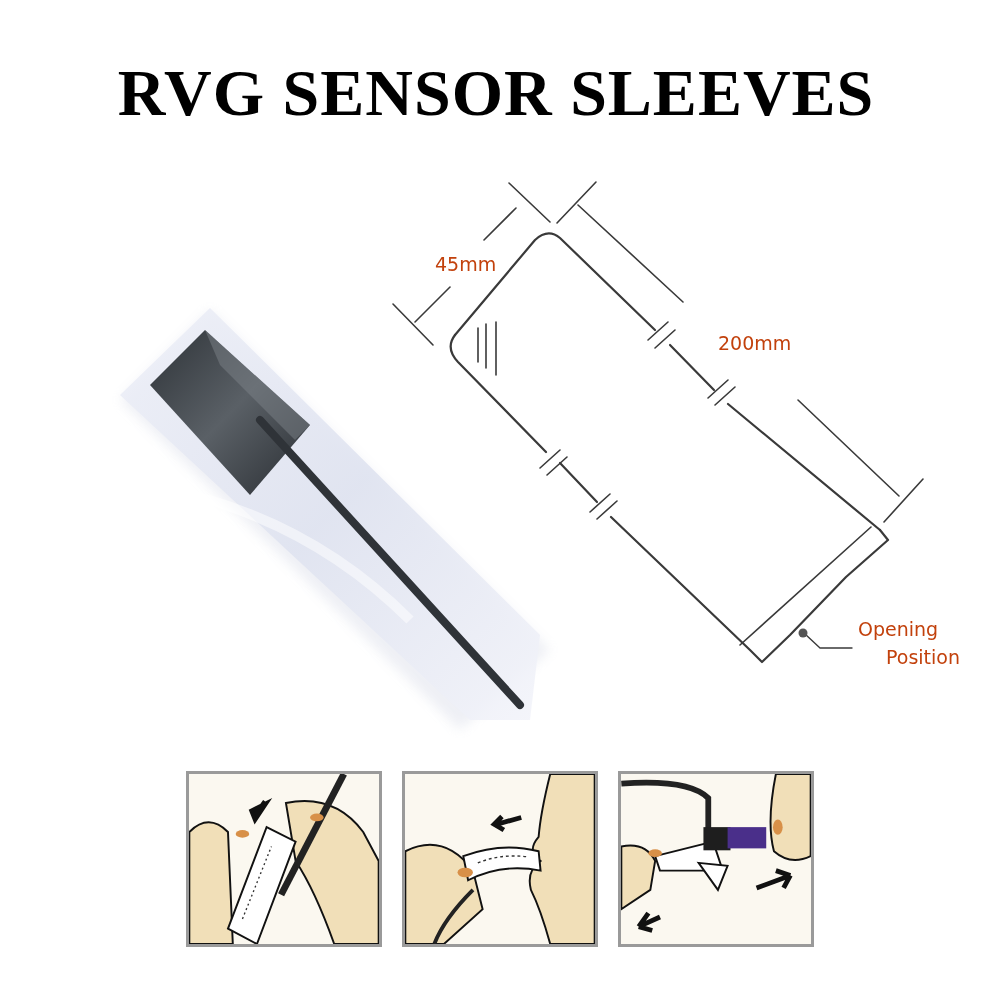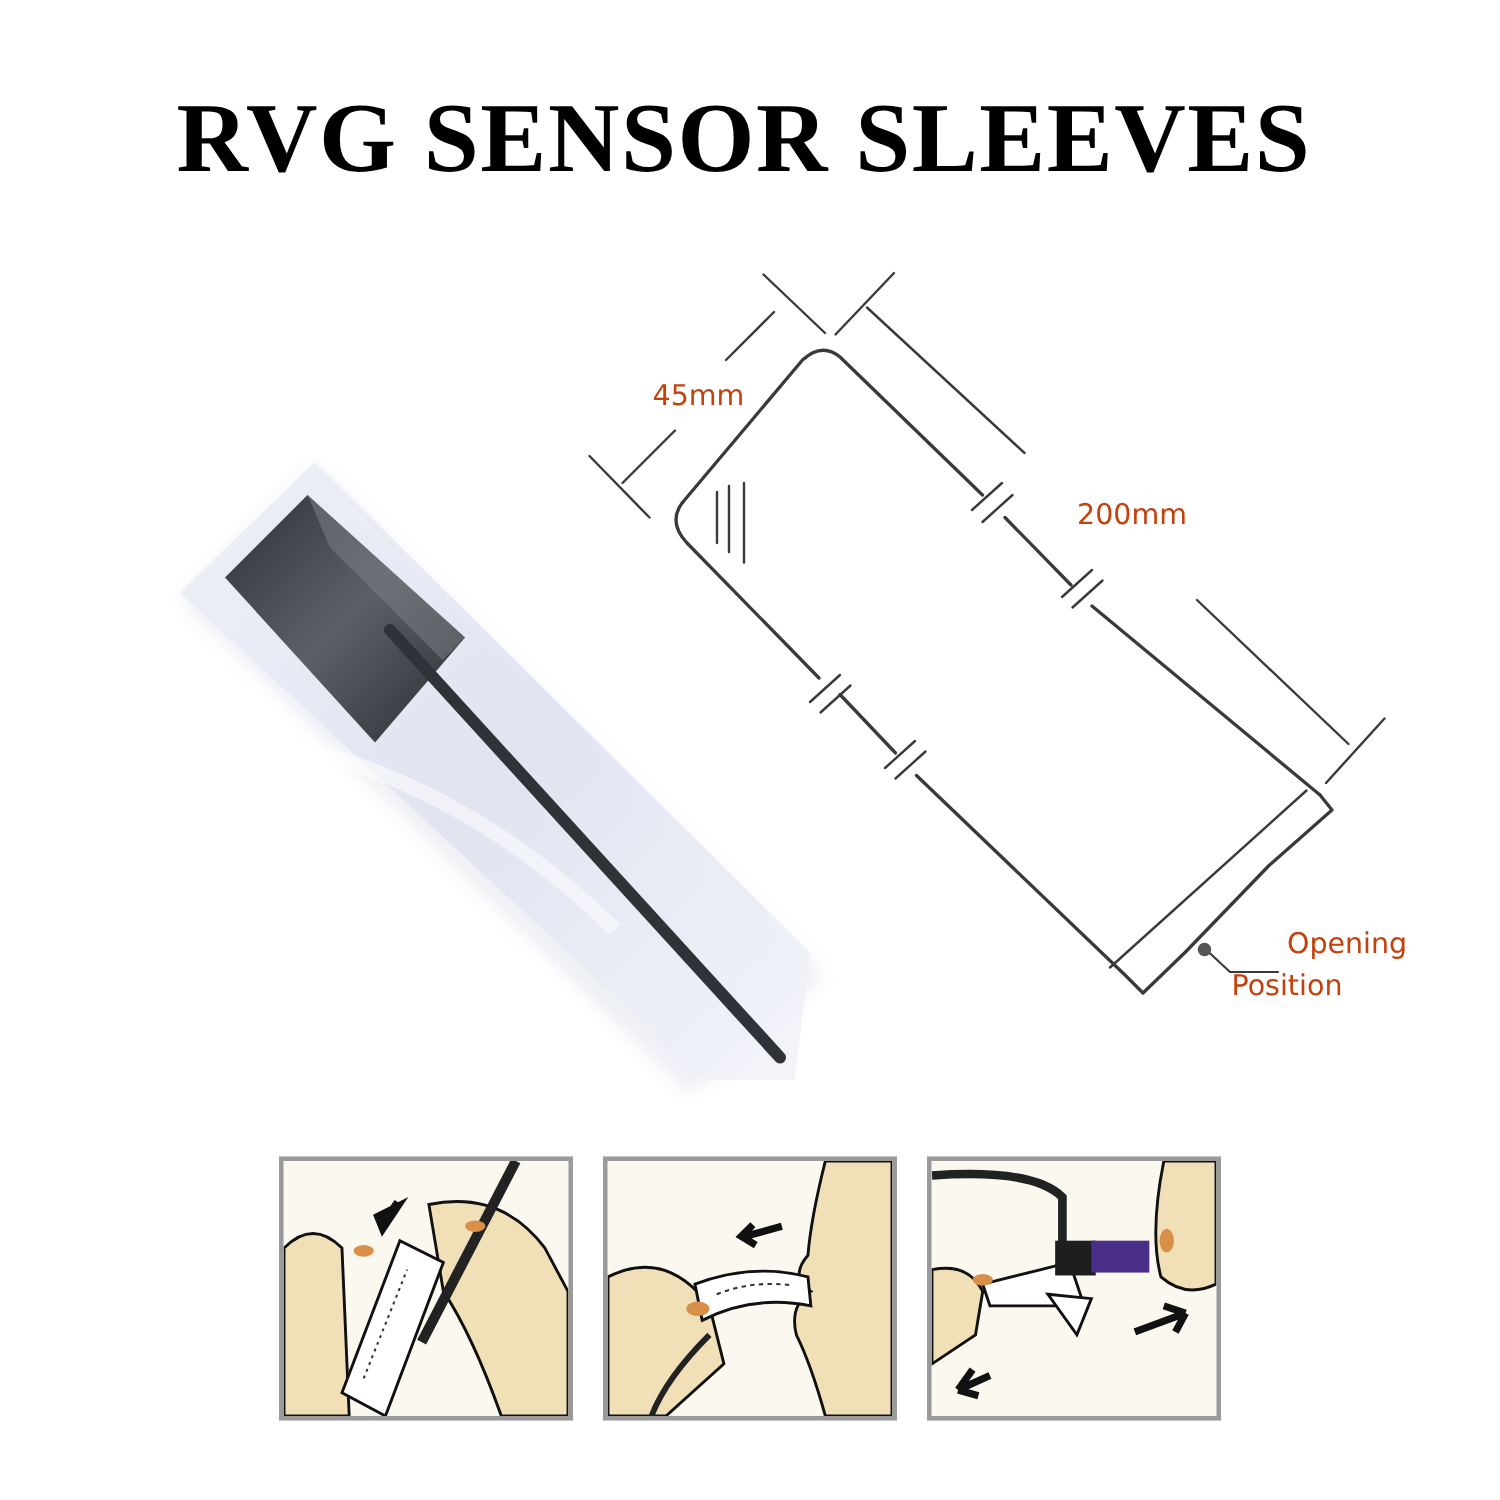--- a/index.html
+++ b/index.html
@@ -73,21 +73,21 @@
     <path d="M 884 522 L 923 479" stroke-width="1.6"></path>
 
     <path d="M 805 634 L 820 648 L 852 648" stroke-width="1.4"></path>
   </g>
   <circle cx="803" cy="633" r="4.5" fill="#555"></circle>
 </svg>
 
 <div class="lbl" style="left:435px;top:253px;">45mm</div>
 <div class="lbl" style="left:718px;top:332px;">200mm</div>
 <div class="lbl" style="left:858px;top:618px;">Opening</div>
-<div class="lbl" style="left:821px;top:646px;">Position</div>
+<div class="lbl" style="left:886px;top:646px;">Position</div>
 
 <div class="panels">
   <div class="panel" style="left:0;">
     <svg viewBox="0 0 196 176">
       <path d="M0 60 Q20 40 40 60 L45 176 L0 176 Z" fill="#f1dfb8" stroke="#111" stroke-width="2"></path>
       <path d="M100 30 Q150 20 180 60 L196 90 L196 176 L150 176 Q130 120 110 90 Z" fill="#f1dfb8" stroke="#111" stroke-width="2"></path>
       <line x1="160" y1="0" x2="95" y2="125" stroke="#222" stroke-width="7"></line>
       <polygon points="40,160 70,176 110,70 80,55" fill="#fff" stroke="#111" stroke-width="2"></polygon>
       <path d="M55 150 L85 75" stroke="#333" stroke-width="1.4" stroke-dasharray="2 3"></path>
       <path d="M80 30 L68 48 L64 38 Z M78 28 L68 42" fill="#111" stroke="#111" stroke-width="4"></path>

